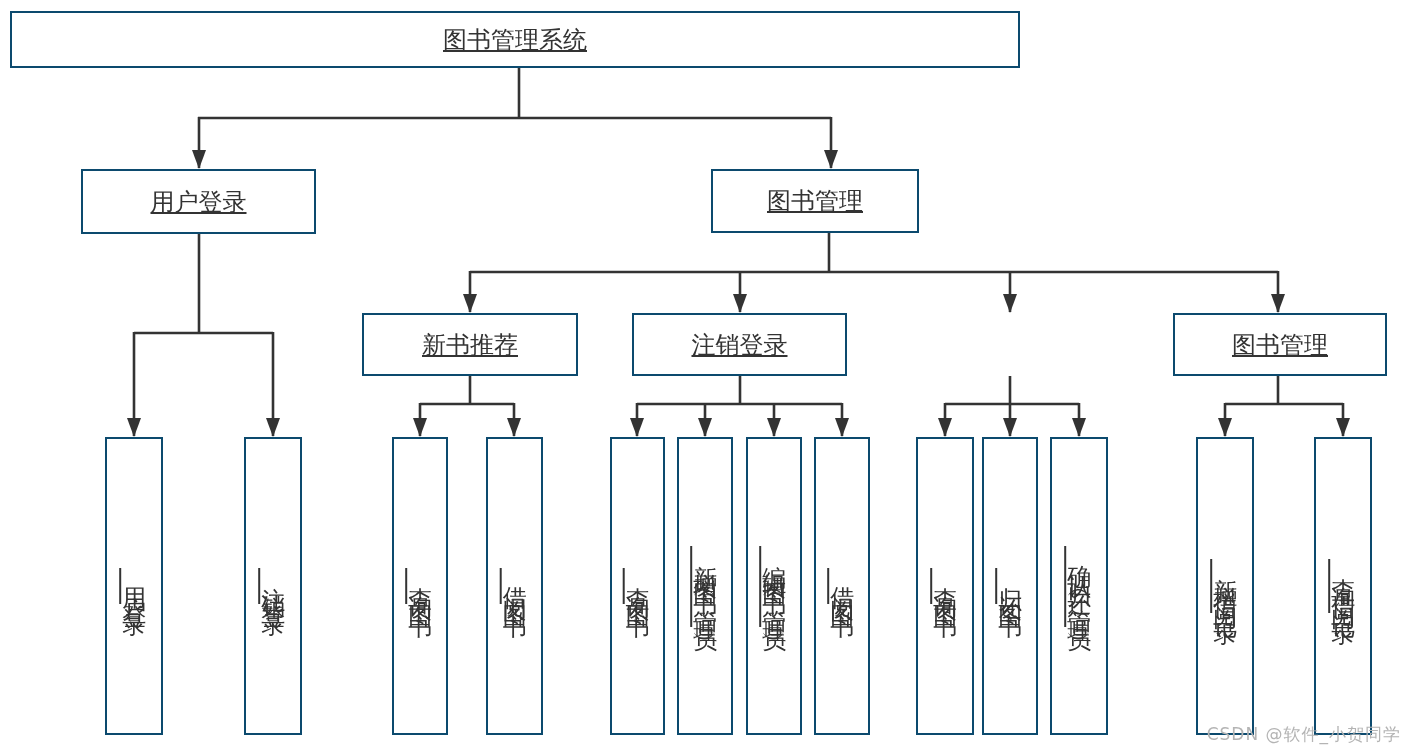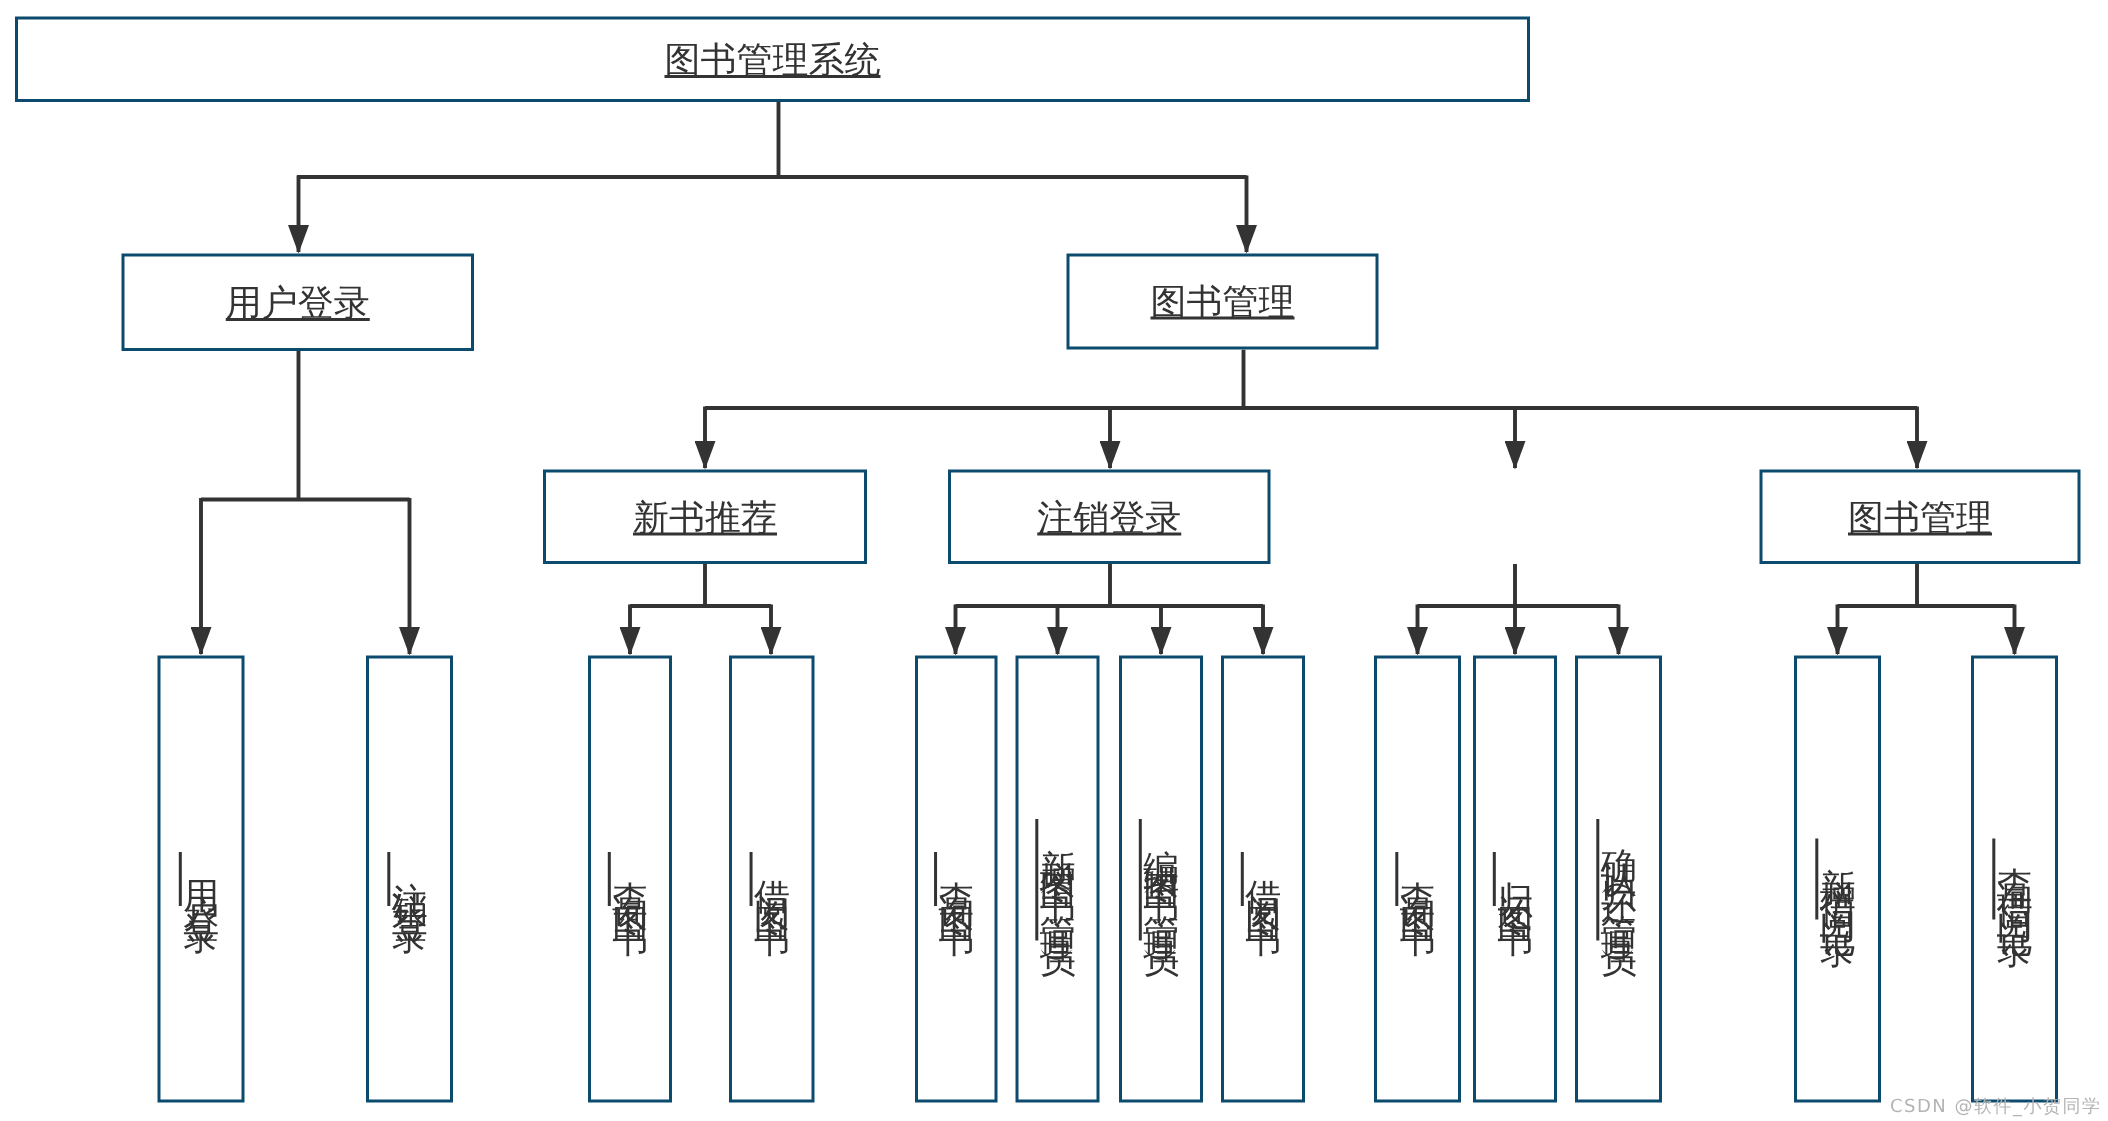--- a/index.html
+++ b/index.html
@@ -23,21 +23,21 @@
     writing-mode:vertical-rl;
     text-orientation:mixed;
     letter-spacing:9px;
     line-height:1.1;
     padding:6px 0;
   }
   #watermark{
     position:absolute;
     right:4px;
     bottom:1px;
-    font-size:12px;
+    font-size:17px;
     color:#b4b4b4;
     letter-spacing:1px;
     white-space:nowrap;
   }
 </style>
 </head>
 <body>
 
 <div id="canvas">
 

